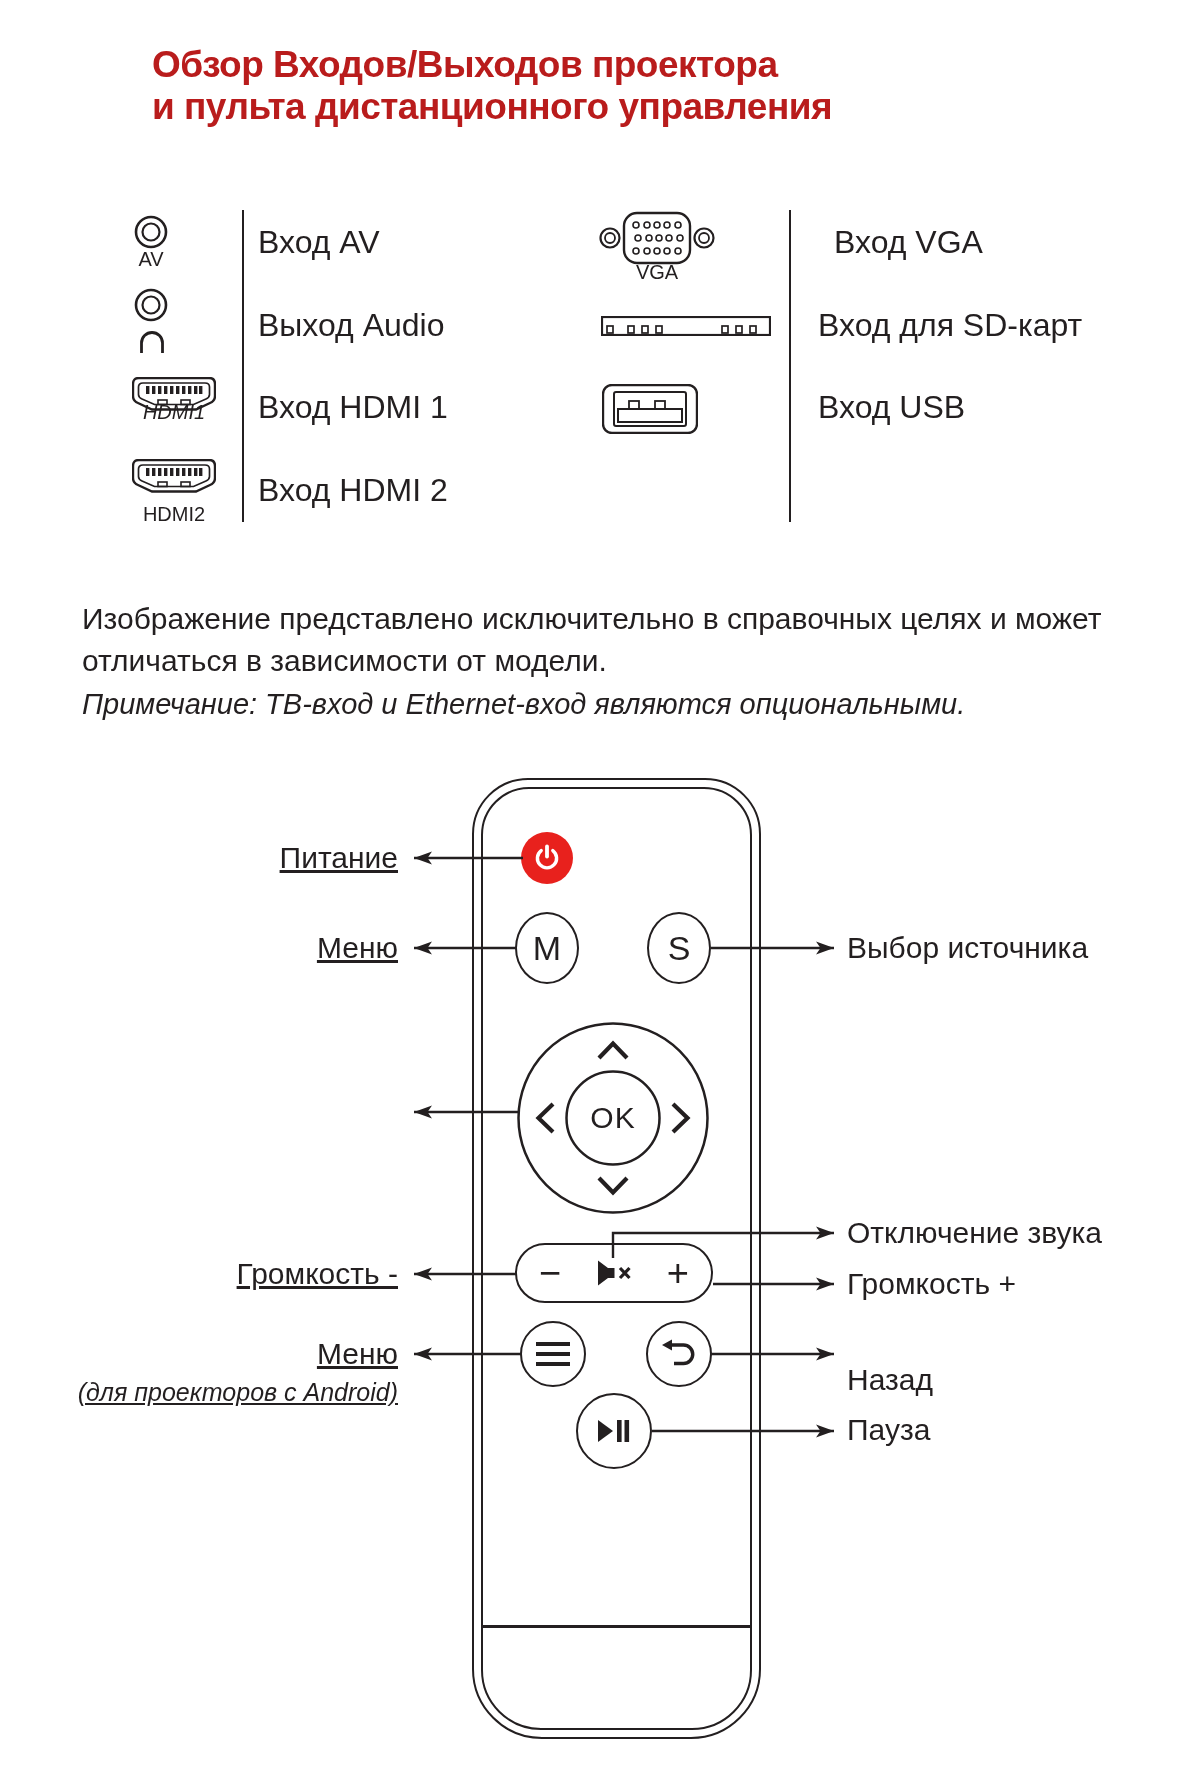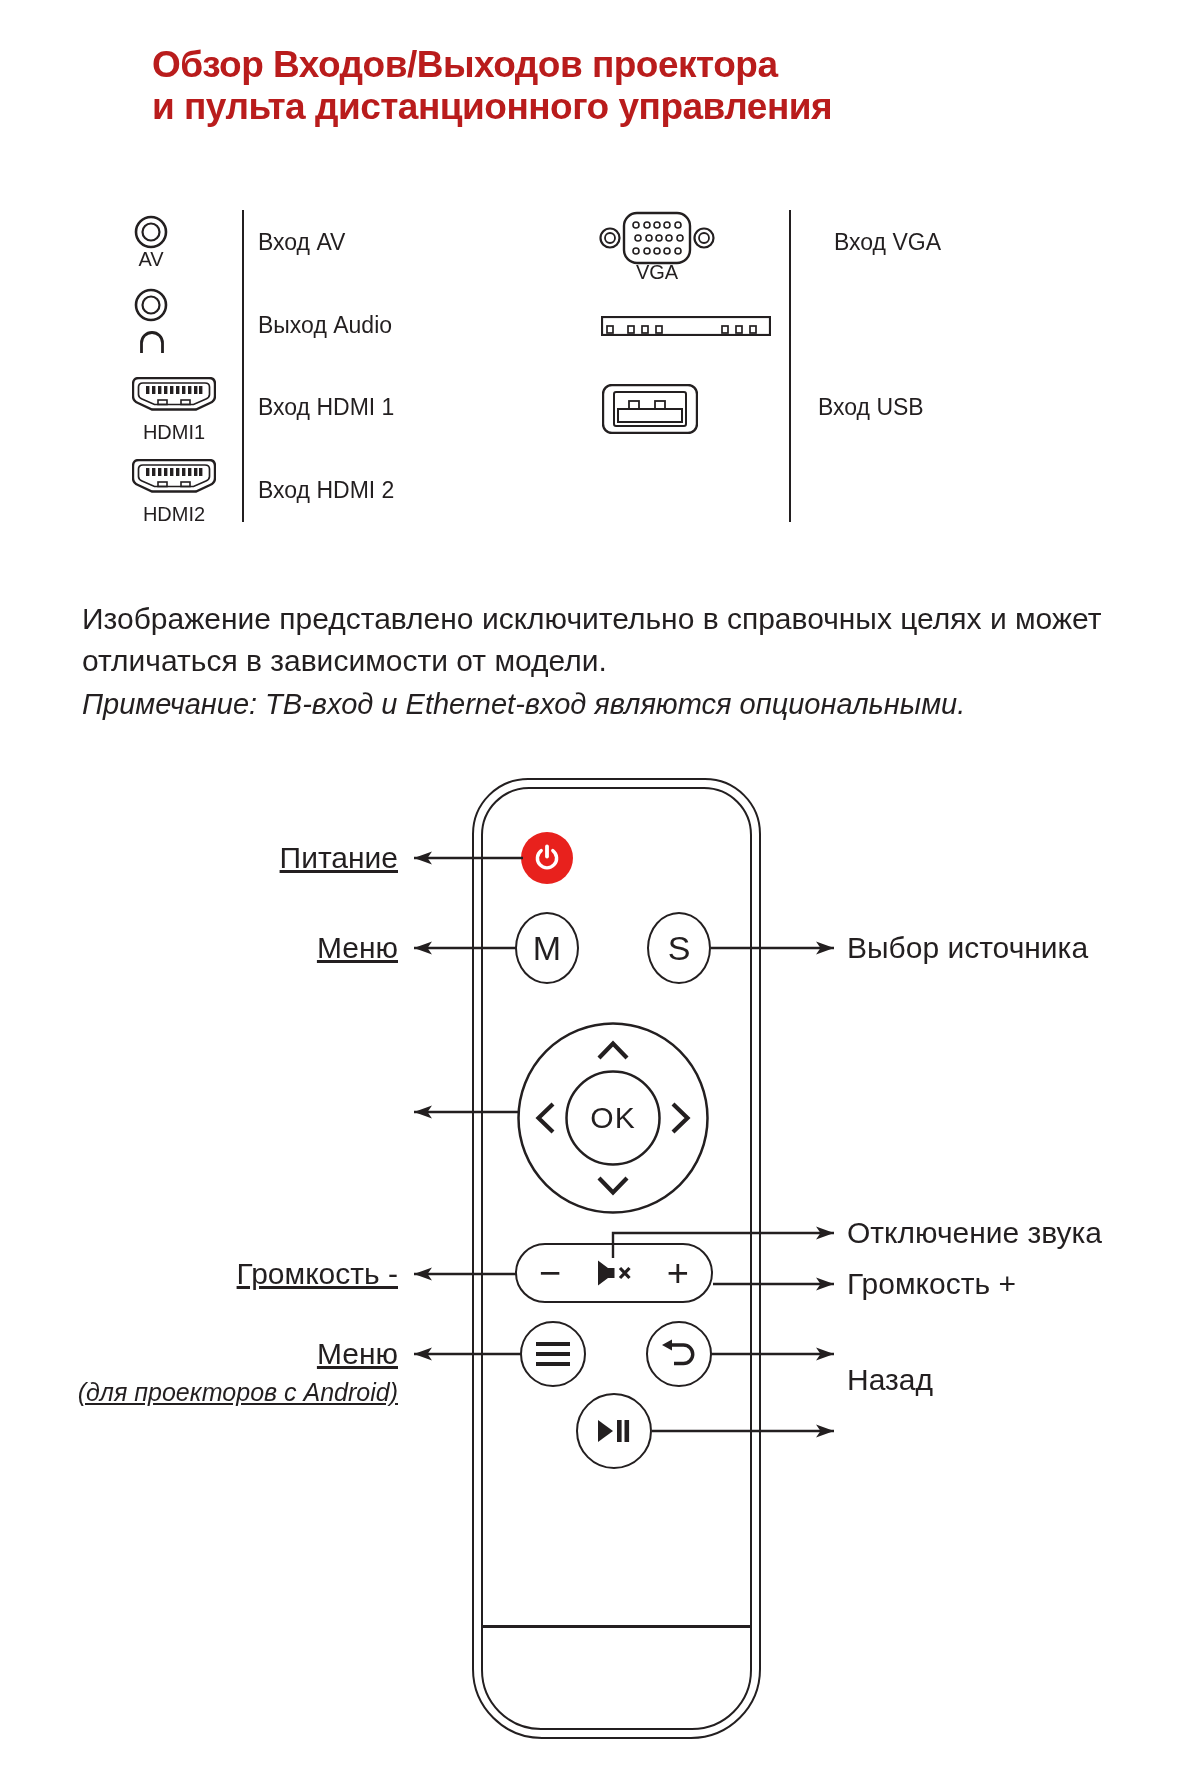--- a/index.html
+++ b/index.html
@@ -1,20 +1,20 @@
 <!DOCTYPE html>
 <html><head>
 <meta charset="utf-8">
 <style>
   html,body{margin:0;padding:0;background:#ffffff;}
   .page{position:relative;width:1192px;height:1790px;background:#fff;overflow:hidden;
         font-family:"Liberation Sans", sans-serif;color:#231f20;}
   .abs{position:absolute;}
   .title{left:152px;top:44px;font-size:37px;font-weight:bold;line-height:42px;color:#b91c1c;letter-spacing:-0.5px;}
-  .io-text{font-size:23px;line-height:40px;white-space:nowrap;}
+  .io-text{font-size:32px;line-height:40px;white-space:nowrap;}
   .icon-sub{font-size:20px;line-height:24px;text-align:center;white-space:nowrap;}
   .vdiv{width:2px;background:#231f20;}
   .para{left:82px;top:598px;font-size:30px;line-height:42px;white-space:nowrap;}
   .note{left:82px;top:686px;font-size:29px;line-height:36px;font-style:italic;white-space:nowrap;}
   .callout{font-size:30px;line-height:40px;white-space:nowrap;}
   .callout.left{text-align:right;width:360px;text-decoration:underline;}
   .callout.sub{font-size:25px;line-height:36px;font-style:italic;}
   .remote{left:472px;top:778px;width:285px;height:957px;border:2.5px solid #231f20;
           border-radius:56px 56px 70px 70px;background:#fff;}
   .remote-inner{position:absolute;left:7px;top:7px;right:7px;bottom:7px;
@@ -73,21 +73,21 @@
       <rect x="38" y="9" width="3.4" height="8"></rect>
         <rect x="44" y="9" width="3.4" height="8"></rect>
       <rect x="50" y="9" width="3.4" height="8"></rect>
         <rect x="56" y="9" width="3.4" height="8"></rect>
       <rect x="62" y="9" width="3.4" height="8"></rect>
         <rect x="67" y="9" width="3.4" height="8"></rect>
     </g>
     <rect x="26" y="23" width="9" height="4.5" fill="none" stroke="#231f20" stroke-width="1.6"></rect>
     <rect x="49" y="23" width="9" height="4.5" fill="none" stroke="#231f20" stroke-width="1.6"></rect>
   </svg>
-  <div class="abs icon-sub" style="left:124px;top:420px;width:100px;">HDMI1</div>
+  <div class="abs icon-sub" style="left:124px;top:400px;width:100px;font-style:italic;">HDMI1</div>
   <div class="abs io-text" style="left:258px;top:387px;">Вход HDMI 1</div>
 
   <svg class="abs" style="left:132px;top:459px;" width="84" height="44" viewBox="0 0 84 44">
     <path d="M7 1 H77 Q83 1 83 7 V19 Q83 24 78 26 L64 32.5 H20 L6 26 Q1 24 1 19 V7 Q1 1 7 1 Z" fill="none" stroke="#231f20" stroke-width="2.4"></path>
     <path d="M11 6 H73 Q77.5 6 77.5 10 V17.5 Q77.5 20.5 74 22 L61.5 27.5 H22.5 L10 22 Q6.5 20.5 6.5 17.5 V10 Q6.5 6 11 6 Z" fill="none" stroke="#231f20" stroke-width="1.7"></path>
     <g fill="#231f20">
       <rect x="14" y="9" width="3.4" height="8"></rect>
         <rect x="20" y="9" width="3.4" height="8"></rect>
       <rect x="26" y="9" width="3.4" height="8"></rect>
         <rect x="32" y="9" width="3.4" height="8"></rect>
@@ -138,20 +138,21 @@
     <g fill="none" stroke="#231f20" stroke-width="1.7">
       <rect x="6" y="10" width="6" height="7"></rect>
         <rect x="27" y="10" width="6" height="7"></rect>
       <rect x="41" y="10" width="6" height="7"></rect>
         <rect x="55" y="10" width="6" height="7"></rect>
       <rect x="121" y="10" width="6" height="7"></rect>
         <rect x="135" y="10" width="6" height="7"></rect>
       <rect x="149" y="10" width="6" height="7"></rect>
     </g>
   </svg>
+  <div class="abs io-text" style="left:818px;top:305px;">Вход для SD-карт</div>
 
   <svg class="abs" style="left:602px;top:384px;" width="96" height="50" viewBox="0 0 96 50">
     <rect x="1" y="1" width="94" height="48" rx="9" fill="none" stroke="#231f20" stroke-width="2.4"></rect>
     <rect x="12" y="8" width="72" height="34" rx="2" fill="none" stroke="#231f20" stroke-width="2"></rect>
     <rect x="16" y="25" width="64" height="13" fill="none" stroke="#231f20" stroke-width="2"></rect>
     <rect x="27" y="17" width="10" height="8" fill="none" stroke="#231f20" stroke-width="1.8"></rect>
     <rect x="53" y="17" width="10" height="8" fill="none" stroke="#231f20" stroke-width="1.8"></rect>
   </svg>
   <div class="abs io-text" style="left:818px;top:387px;">Вход USB</div>
 
@@ -247,15 +248,16 @@
   <div class="abs callout left" style="left:38px;top:928px;">Меню</div>
   <div class="abs callout left" style="left:38px;top:1254px;">Громкость -</div>
   <div class="abs callout left" style="left:38px;top:1334px;">Меню</div>
   <div class="abs callout left sub" style="left:38px;top:1374px;">(для проекторов с Android)</div>
 
   <div class="abs callout" style="left:847px;top:928px;">Выбор источника</div>
   <div class="abs callout" style="left:847px;top:1213px;">Отключение звука</div>
   <div class="abs callout" style="left:847px;top:1264px;">Громкость +</div>
   <div class="abs callout" style="left:847px;top:1360px;">Назад</div>
   <div class="abs callout" style="left:847px;top:1411px;line-height:37px;">
+    <div>Пауза</div>
   </div>
 
 </div>
 
 </body></html>

